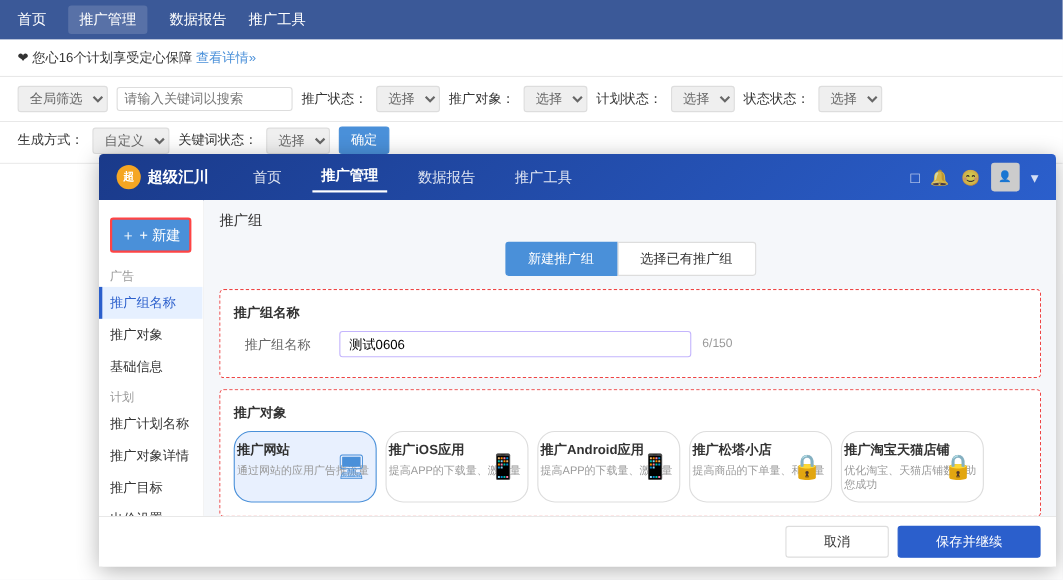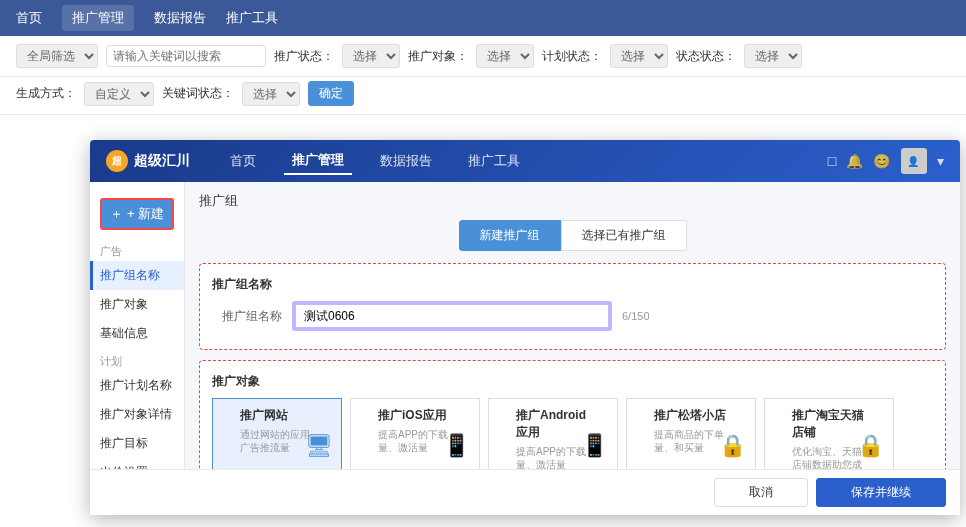--- a/index.html
+++ b/index.html
@@ -258,43 +258,44 @@
       margin-bottom: 6px;
     }
     .form-label {
       color: #666;
       font-size: 12px;
       width: 70px;
       text-align: right;
       flex-shrink: 0;
     }
     .form-input {
-      border: 4px solid #c4b5fd;
+      border: 1px solid #c4b5fd;
       padding: 4px 8px;
       font-size: 12px;
       border-radius: 3px;
       flex: 1;
       max-width: 320px;
       font-family: inherit;
+      margin-left: 16px;
     }
     .form-input-note {
       color: #999;
       font-size: 11px;
     }
 
     
     .target-cards {
       display: flex;
       gap: 8px;
       flex-wrap: wrap;
     }
     .target-card {
       border: 1px solid #ddd;
-      border-radius: 0;
-      padding: 8px 27px;
+      border-radius: 16px;
+      padding: 8px 2px;
       cursor: pointer;
       background: #fff;
       width: 130px;
       display: flex;
       flex-direction: column;
       gap: 4px;
       font-size: 11px;
       color: #333;
       position: relative;
     }
@@ -363,20 +364,24 @@
   </style>
 </head>
 <body>
 
 <div class="bg-layer">
   <div class="bg-topnav">
     <span class="bg-topnav-item">首页</span>
     <span class="bg-topnav-item active">推广管理</span>
     <span class="bg-topnav-item">数据报告</span>
     <span class="bg-topnav-item">推广工具</span>
+  </div>
+  <div class="bg-alert">
+    <span>❤ 您心16个计划享受定心保障</span>
+    <a>查看详情»</a>
   </div>
   <div class="bg-filter">
     <select><option>全局筛选</option></select>
     <input type="text" placeholder="请输入关键词以搜索" style="width: 160px;">
     <label>推广状态：</label>
     <select><option>选择</option></select>
     <label>推广对象：</label>
     <select><option>选择</option></select>
     <label>计划状态：</label>
     <select><option>选择</option></select>

